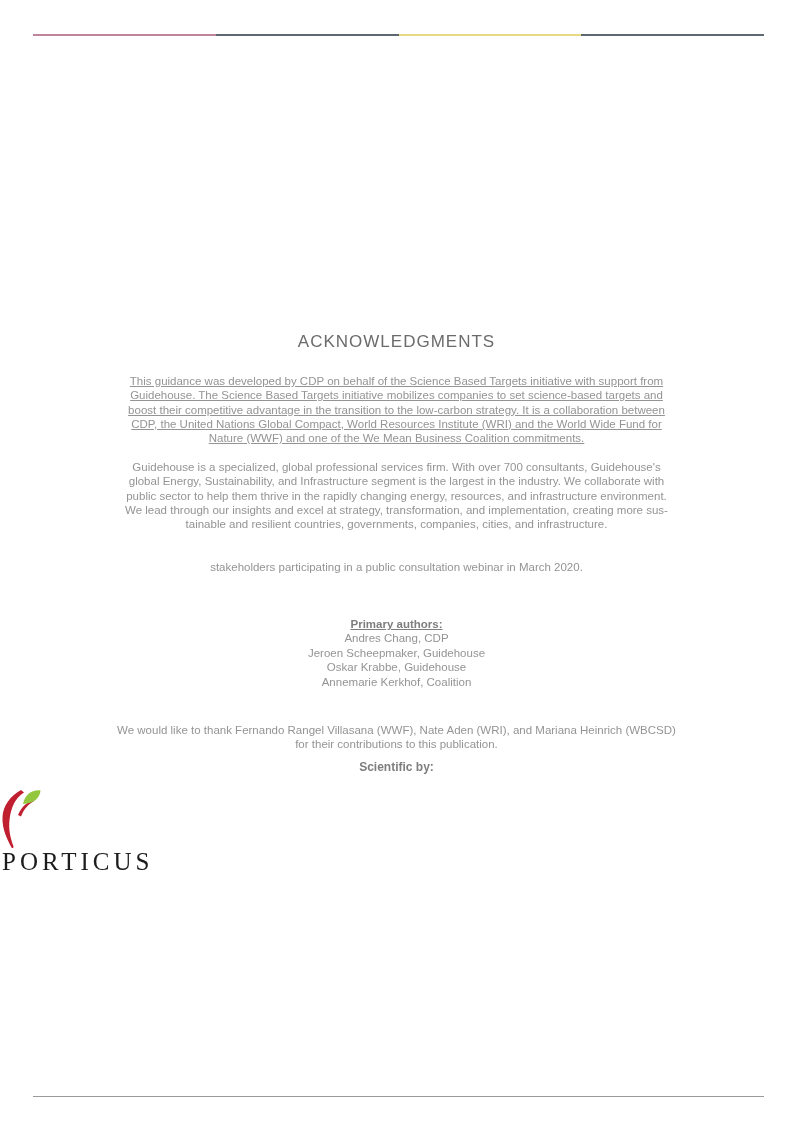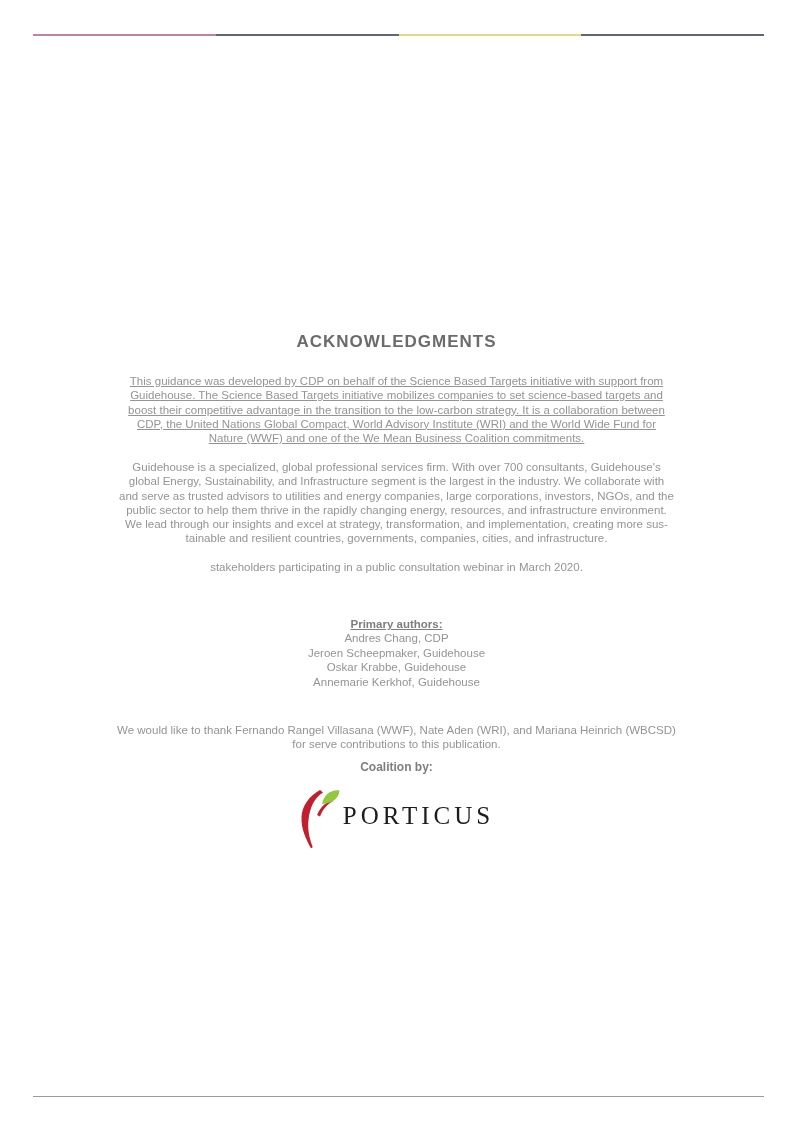--- a/index.html
+++ b/index.html
@@ -32,21 +32,21 @@
 
   
   .heading {
     position: absolute;
     top: 332px;
     left: 0;
     width: 100%;
     margin: 0;
     text-align: center;
     font-size: 17px;
-    font-weight: bold;
+    font-weight: normal;
     letter-spacing: 1px;
     color: var(--heading-text, #6b6b6b);
   }
 
   
   .para {
     position: absolute;
     left: 70px;
     width: 653px;
     text-align: center;
@@ -90,21 +90,22 @@
   }
 
   
   .logo {
     position: absolute;
     top: 789px;
     left: 0;
     width: 100%;
     display: flex;
     justify-content: center;
-    align-items: center;
+    align-items: flex-start;
+    flex-direction: column;
   }
   .logo-mark { width: 42px; height: 60px; display: block; }
   .logo-text {
     font-family: "Liberation Serif", serif;
     font-size: 25px;
     letter-spacing: 4px;
     color: #1c1c1c;
     margin-left: 2px;
     margin-bottom: 8px;
     line-height: 1;
@@ -131,53 +132,52 @@
     <span class="seg-yellow"></span>
     <span class="seg-slate"></span>
   </div>
 
   <h1 class="heading">ACKNOWLEDGMENTS</h1>
 
   <div class="para p1">
       <div class="line">This guidance was developed by CDP on behalf of the Science Based Targets initiative with support from</div>
       <div class="line">Guidehouse. The Science Based Targets initiative mobilizes companies to set science-based targets and</div>
       <div class="line">boost their competitive advantage in the transition to the low-carbon strategy. It is a collaboration between</div>
-      <div class="line">CDP, the United Nations Global Compact, World Advisory Institute (WRI) and the World Wide Fund for</div>
+      <div class="line">CDP, the United Nations Global Compact, World Resources Institute (WRI) and the World Wide Fund for</div>
       <div class="line">Nature (WWF) and one of the We Mean Business Coalition commitments.</div>
     </div>
 
   <div class="para p2">
       <div class="line">Guidehouse is a specialized, global professional services firm. With over 700 consultants, Guidehouse's</div>
       <div class="line">global Energy, Sustainability, and Infrastructure segment is the largest in the industry. We collaborate with</div>
-      <div class="line">and serve as trusted advisors to utilities and energy companies, large corporations, investors, NGOs, and the</div>
       <div class="line">public sector to help them thrive in the rapidly changing energy, resources, and infrastructure environment.</div>
       <div class="line">We lead through our insights and excel at strategy, transformation, and implementation, creating more sus-</div>
       <div class="line">tainable and resilient countries, governments, companies, cities, and infrastructure.</div>
     </div>
 
   <div class="para p3">
       <div class="line">stakeholders participating in a public consultation webinar in March 2020.</div>
     </div>
 
   <div class="authors">
     <div class="authors-title">Primary authors:</div>
     <div>
         <div class="line">Andres Chang, CDP</div>
         <div class="line">Jeroen Scheepmaker, Guidehouse</div>
         <div class="line">Oskar Krabbe, Guidehouse</div>
-        <div class="line">Annemarie Kerkhof, Guidehouse</div>
+        <div class="line">Annemarie Kerkhof, Coalition</div>
       </div>
   </div>
 
   <div class="para thanks">
       <div class="line">We would like to thank Fernando Rangel Villasana (WWF), Nate Aden (WRI), and Mariana Heinrich (WBCSD)</div>
-      <div class="line">for serve contributions to this publication.</div>
+      <div class="line">for their contributions to this publication.</div>
     </div>
 
-  <div class="supported">Coalition by:</div>
+  <div class="supported">Scientific by:</div>
 
   <div class="logo">
     <svg class="logo-mark" viewBox="0 0 42 60" xmlns="http://www.w3.org/2000/svg" aria-hidden="true">
 
       <path d="M21,1 C10,7 3,17 2.5,28 C2,40 7,50 11.5,58.5 C12.5,59.5 13.8,59 13.5,57.5 C10,48 8.5,40 9.5,31 C10.8,19 15,9 24,3.5 Z" fill="#c01f2f"></path>
 
       <path d="M18,26 C22,17 28,12 35,11.5 C29,14.5 24,19.5 21,27.5 Z" fill="#c01f2f"></path>
 
       <path d="M23,15 C25,5.5 32,0.5 40.5,1.5 C40,9 33.5,14.5 23,15 Z" fill="#93c83e"></path>
     </svg>

